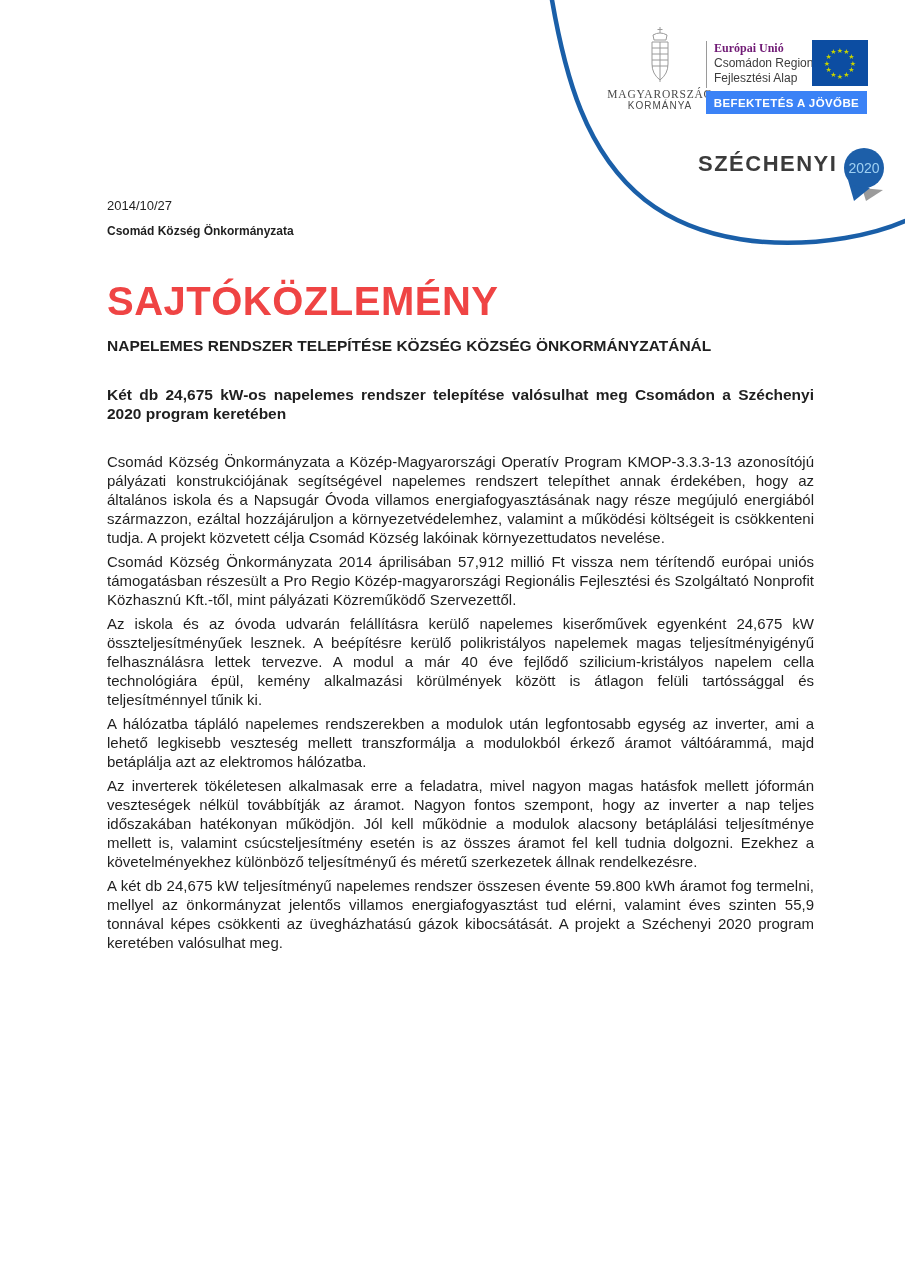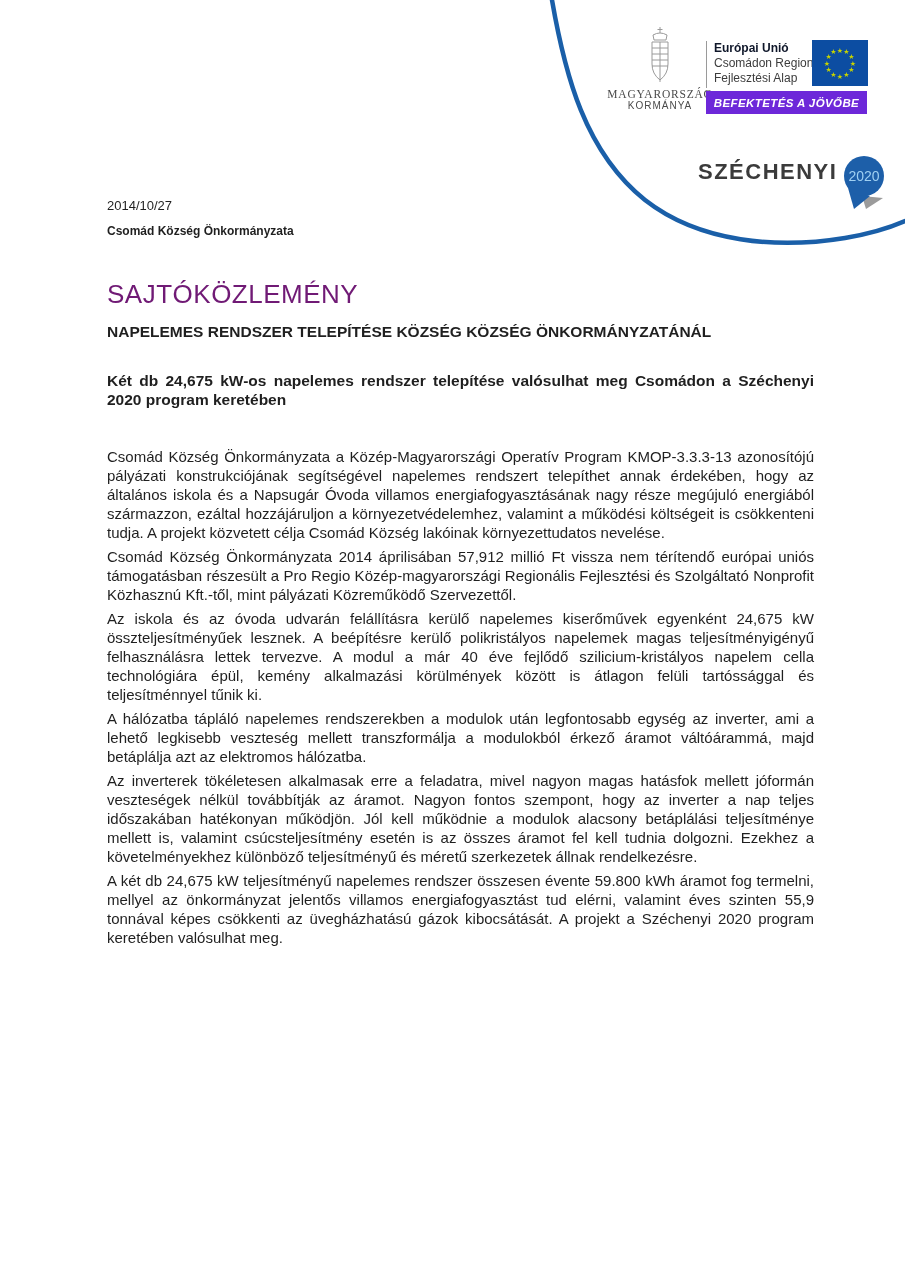--- a/index.html
+++ b/index.html
@@ -11,41 +11,41 @@
   .arc{position:absolute;left:0;top:0;width:905px;height:270px;pointer-events:none;}
 
   
   .gov-block{position:absolute;left:605px;top:26px;width:110px;text-align:center;}
   .gov-coa{display:block;margin:0 auto 2px;}
   .gov-l1{font-family:"Liberation Serif","DejaVu Serif",serif;font-size:11.5px;letter-spacing:.8px;color:#4a4a4a;}
   .gov-l2{font-family:Liberation Sans, sans-serif;font-size:10px;letter-spacing:1px;color:#4a4a4a;}
 
   .eu-divider{position:absolute;left:706px;top:41px;width:1px;height:47px;background:#9a9a9a;}
   .eu-text{position:absolute;left:714px;top:41px;line-height:15px;font-size:12px;color:#3c3c3c;}
-  .eu-text .b{font-weight:bold;color:#0f172a;}
+  .eu-text .b{font-weight:bold;color:#701a75;font-family:Liberation Serif, serif;}
   .eu-flag{position:absolute;left:812px;top:40px;}
 
   .banner{
     position:absolute;left:706px;top:91px;width:161px;height:23px;
-    background:#6d28d9;color:#ffffff;font-weight:bold;font-size:11.5px;
-    display:flex;align-items:center;justify-content:center;letter-spacing:.4px;font-style:italic;
+    background:#3b82f6;color:#ffffff;font-weight:bold;font-size:11.5px;
+    display:flex;align-items:center;justify-content:center;letter-spacing:.4px;
   }
 
-  .szechenyi{position:absolute;left:698px;top:152px;display:flex;align-items:flex-start;}
+  .szechenyi{position:absolute;left:698px;top:144px;display:flex;align-items:flex-start;}
   .sz-word{font-weight:bold;font-size:22px;letter-spacing:1.5px;color:#3b3b3b;margin-top:7px;}
   .sz-pin{margin-left:3px;}
 
   
   .content{position:absolute;left:107px;top:198px;width:707px;}
   .date{font-size:13px;}
   .org{font-size:12px;font-weight:bold;margin-top:11px;}
-  .title{margin-top:41px;font-size:26px;font-weight:normal;color:#701a75;letter-spacing:.5px;}
+  .title{margin-top:41px;font-size:40px;font-weight:bold;color:#ef4444;letter-spacing:.5px;}
   .subtitle{margin-top:13px;font-size:15.5px;font-weight:bold;}
   .lead{margin-top:30px;font-size:15.5px;font-weight:bold;text-align:justify;line-height:19px;}
-  .paras{margin-top:38px;}
+  .paras{margin-top:29px;}
   .paras p{margin:0 0 5px 0;font-size:15px;line-height:19px;text-align:justify;}
 </style>
 </head>
 <body>
 
 <div class="page">
 
   <svg class="arc" viewBox="0 0 905 270" aria-hidden="true">
     <path d="M 552 0 C 565 75, 585 152, 645 200 C 700 243, 778 249, 845 238 C 868 234, 889 228, 905 221" fill="none" stroke="#1a5fa8" stroke-width="4.5" stroke-linecap="round"></path>
   </svg>

